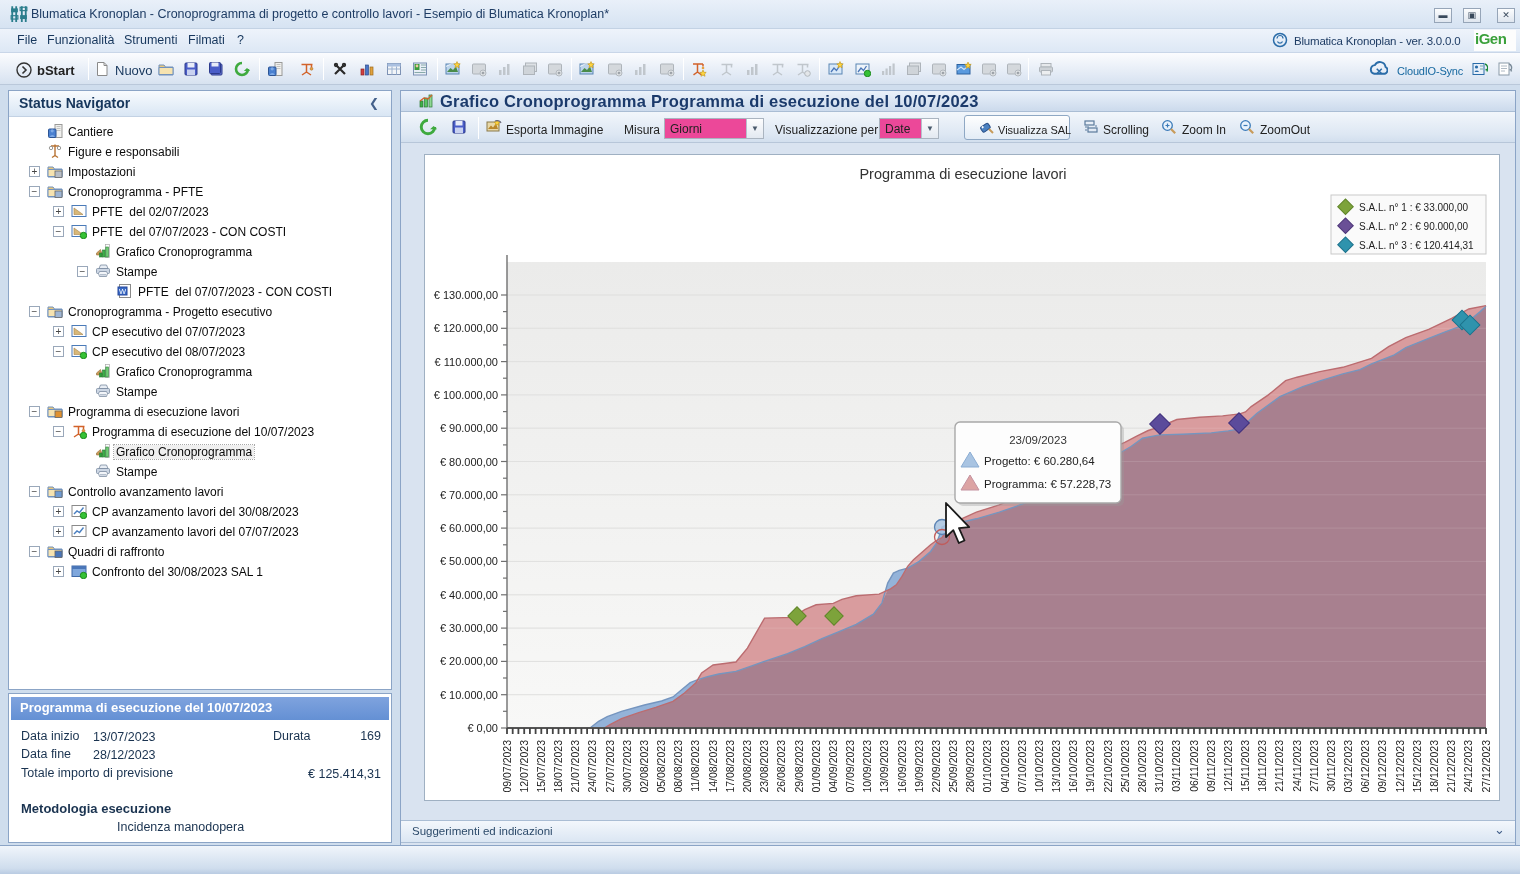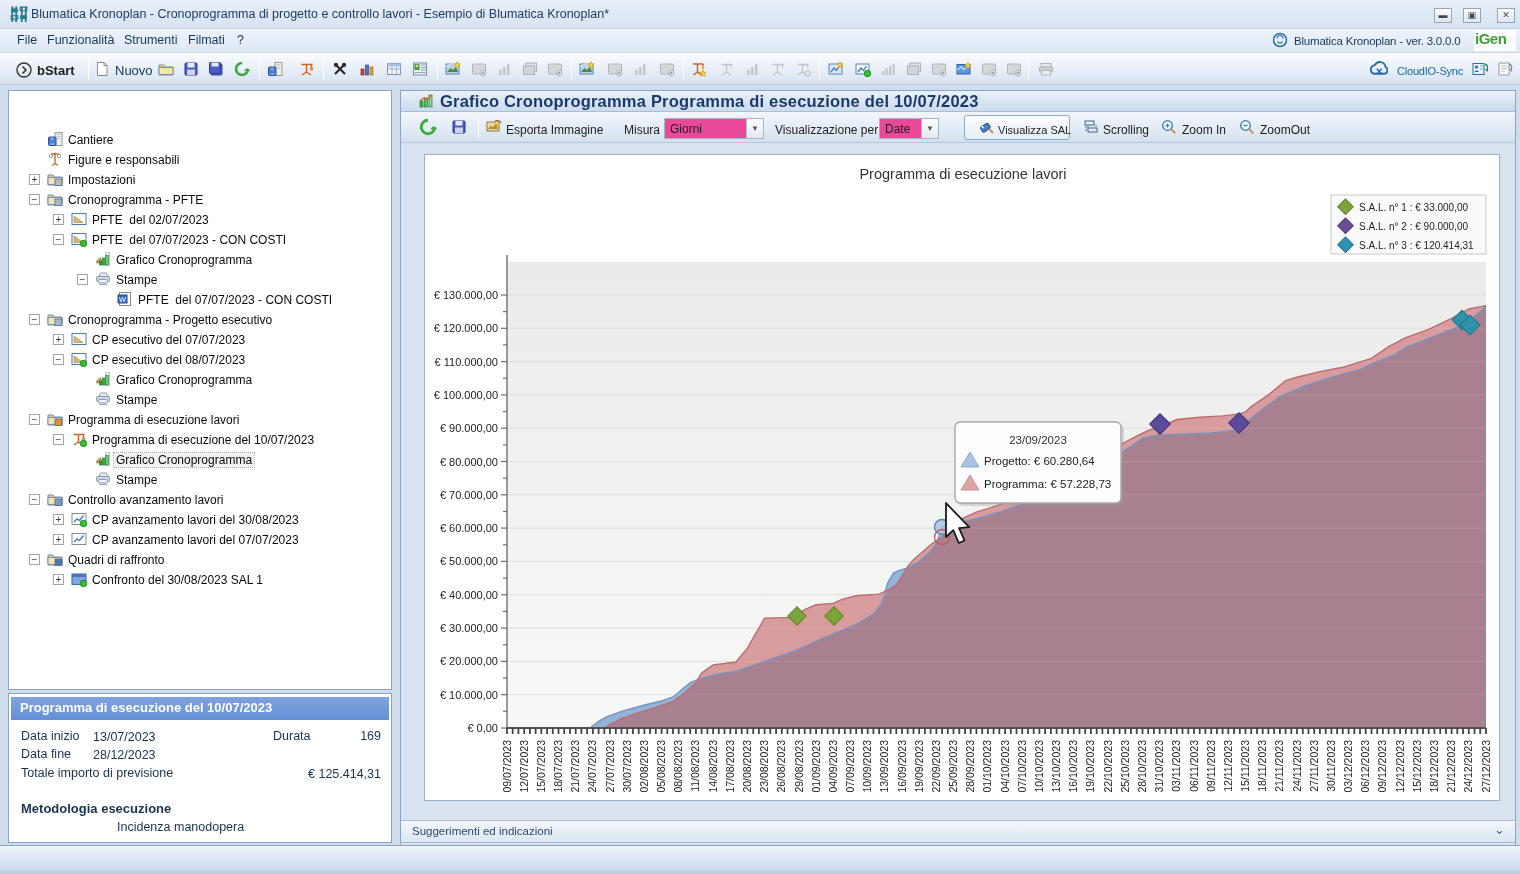--- a/index.html
+++ b/index.html
@@ -7,21 +7,21 @@
 .title-tx{position:absolute;left:31px;top:7px;font-size:12.5px;color:#1e3c64}
 .winbtn{position:absolute;top:8px;width:18px;height:15px;border:1px solid #96a5b8;background:linear-gradient(#fcfdfe,#dfe6ef);color:#3a4a5c;font-size:9px;text-align:center;line-height:13px}
 .menubar{position:absolute;left:0;top:29px;width:1520px;height:24px;background:linear-gradient(#eef3fb,#dde8f5);border-bottom:1px solid #c9d6e8}
 .menu{position:absolute;top:4px;font-size:12.5px;color:#16365c}
 .toolbar{position:absolute;left:0;top:53px;width:1520px;height:32px;background:linear-gradient(#fbfcfe,#e2eaf5 70%,#d7e2f0);border-bottom:1px solid #bac8da}
 .tbi{position:absolute;top:61px;width:16px;height:16px}
 .tbtx{position:absolute;font-size:13px;color:#16365c}
 .leftpanel{position:absolute;left:8px;top:90px;width:384px;height:600px;background:#fff;border:1px solid #8ba4c6}
 .lphead{position:absolute;left:0;top:0;width:382px;height:26px;background:linear-gradient(#f8fbfe,#d9e6f4);border-bottom:1px solid #c3d2e4}
 .lphead b{position:absolute;left:10px;top:4px;font-size:14px;color:#16365c}
-.tree{position:absolute;left:0;top:35px;width:382px;height:571px;overflow:hidden}
+.tree{position:absolute;left:0;top:27px;width:382px;height:571px;overflow:hidden}
 .trow{position:absolute;left:0;width:382px;height:20px}
 .pmbox{position:absolute;top:5px;width:11px;height:11px;border:1px solid #9aa8ba;background:#fff;font-size:10px;line-height:9px;text-align:center;color:#444}
 .pm{position:relative;top:0px}
 .ticon{position:absolute;top:2px;width:16px;height:16px}
 .ttext{position:absolute;top:3.5px;font-size:12px;color:#0a0a0a;white-space:nowrap}
 .ttext.sel{background:#f0f0f0;outline:1px dotted #aaa;padding:0 2px;margin-left:-2px}
 .infopanel{position:absolute;left:8px;top:693px;width:384px;height:150px;background:#fff;border:1px solid #8ba4c6}
 .infohead{position:absolute;left:2px;top:3px;width:378px;height:23px;background:linear-gradient(#7fa3de,#6490d4);color:#fff;font-weight:bold;font-size:13px;padding:3px 0 0 9px}
 .il{position:absolute;font-size:12.5px;color:#1a3350}
 .mainpanel{position:absolute;left:400px;top:90px;width:1116px;height:772px;border:1px solid #8ba4c6;background:#d9e3f0}
@@ -256,20 +256,24 @@
       <path d="M2.5 11 a2.5 2.5 0 0 1 4.5 0" fill="#2a6ca8"></path>
       <path d="M8 5 l3 0 M8 8 l3 0" stroke="#7aa"></path>
       <path d="M13 3 a4 4 0 0 1 2 6 l-1.5 -0.5 M15 9 l0.5 1.5" fill="none" stroke="#1a8a3a" stroke-width="1.4"></path>
     </svg></span>
 <span class="tbi" style="left:1497px;top:61px"><svg width="16" height="16" viewBox="0 0 16 16" xmlns="http://www.w3.org/2000/svg">
       <rect x="2" y="2" width="10" height="12" fill="#fff" stroke="#8a9aa8"></rect>
       <path d="M4 5 l6 0 M4 7.5 l6 0 M4 10 l4 0" stroke="#b0bac4"></path>
       <path d="M12 3 a4 4 0 0 1 2 6 l-1.5 -0.5 M14 9 l0.5 1.5" fill="none" stroke="#7a8a98" stroke-width="1.4"></path>
     </svg></span>
 <div class="leftpanel">
+    <div class="lphead">
+      <b>Status Navigator</b>
+      <span style="position:absolute;right:12px;top:5px;color:#44608a;font-size:12px">❮</span>
+    </div>
     <div class="tree">
       <div class="trow" style="top:3px">
         <span class="ticon" style="left:38px"><svg width="16" height="16" viewBox="0 0 16 16" xmlns="http://www.w3.org/2000/svg">
             <rect x="8" y="1.5" width="7" height="13" fill="#f0f0ee" stroke="#9a9a98"></rect>
             <path d="M9.5 3.5 h4 M9.5 5.5 h4 M9.5 7.5 h4" stroke="#b8b8b4" stroke-width="0.8"></path>
             <rect x="1.5" y="6" width="7.5" height="8.5" rx="1" fill="#4a80d0" stroke="#2c5494"></rect>
             <circle cx="5.2" cy="7.8" r="1.6" fill="#7eaae6"></circle>
             <path d="M2.8 14 a2.6 2.6 0 0 1 5 0 z" fill="#7eaae6"></path>
           </svg></span>
         <span class="ttext" style="left:59px">Cantiere</span>

